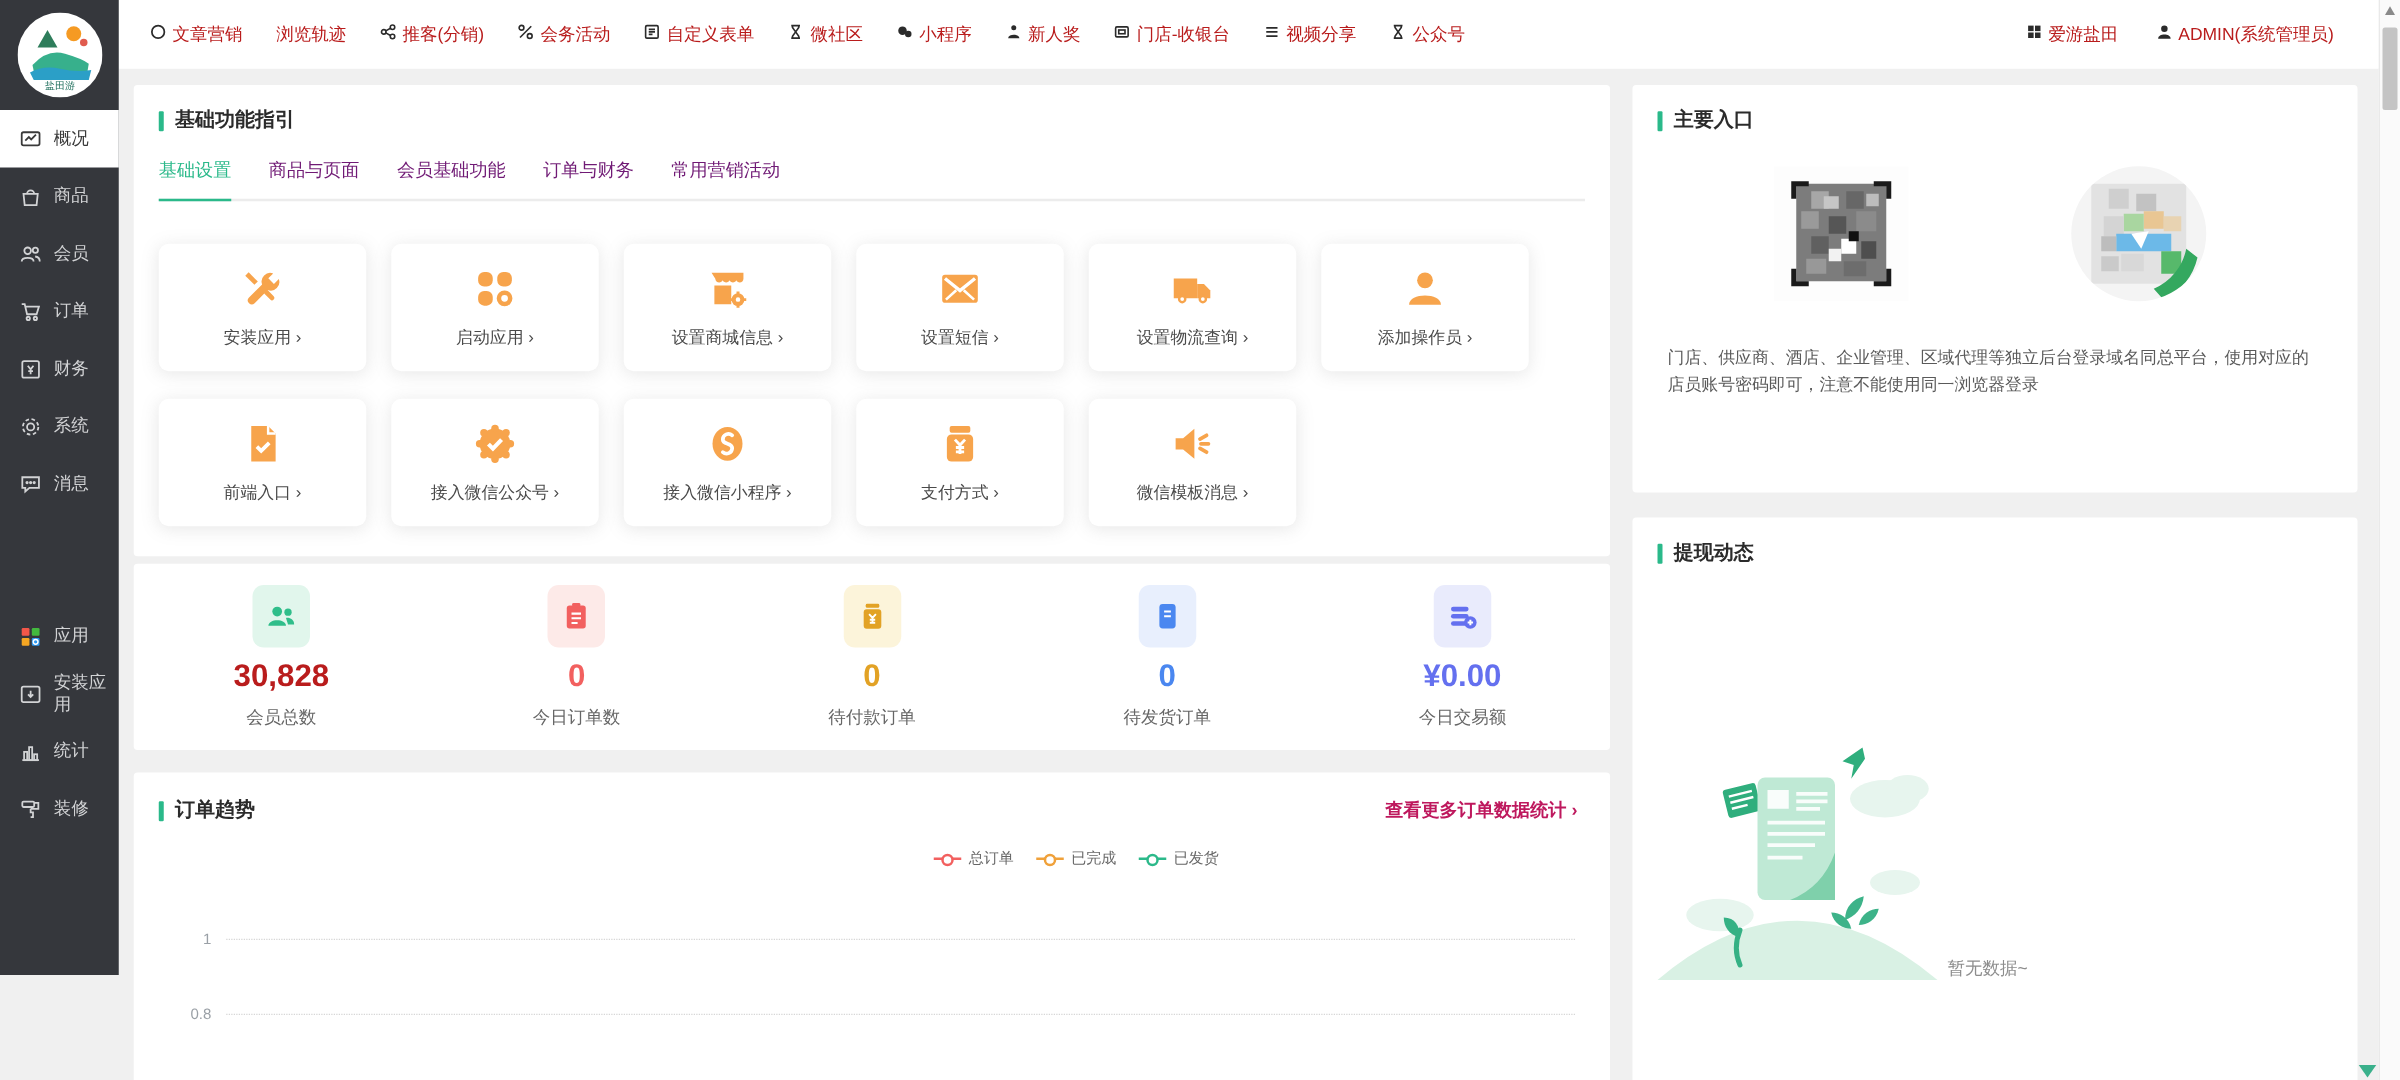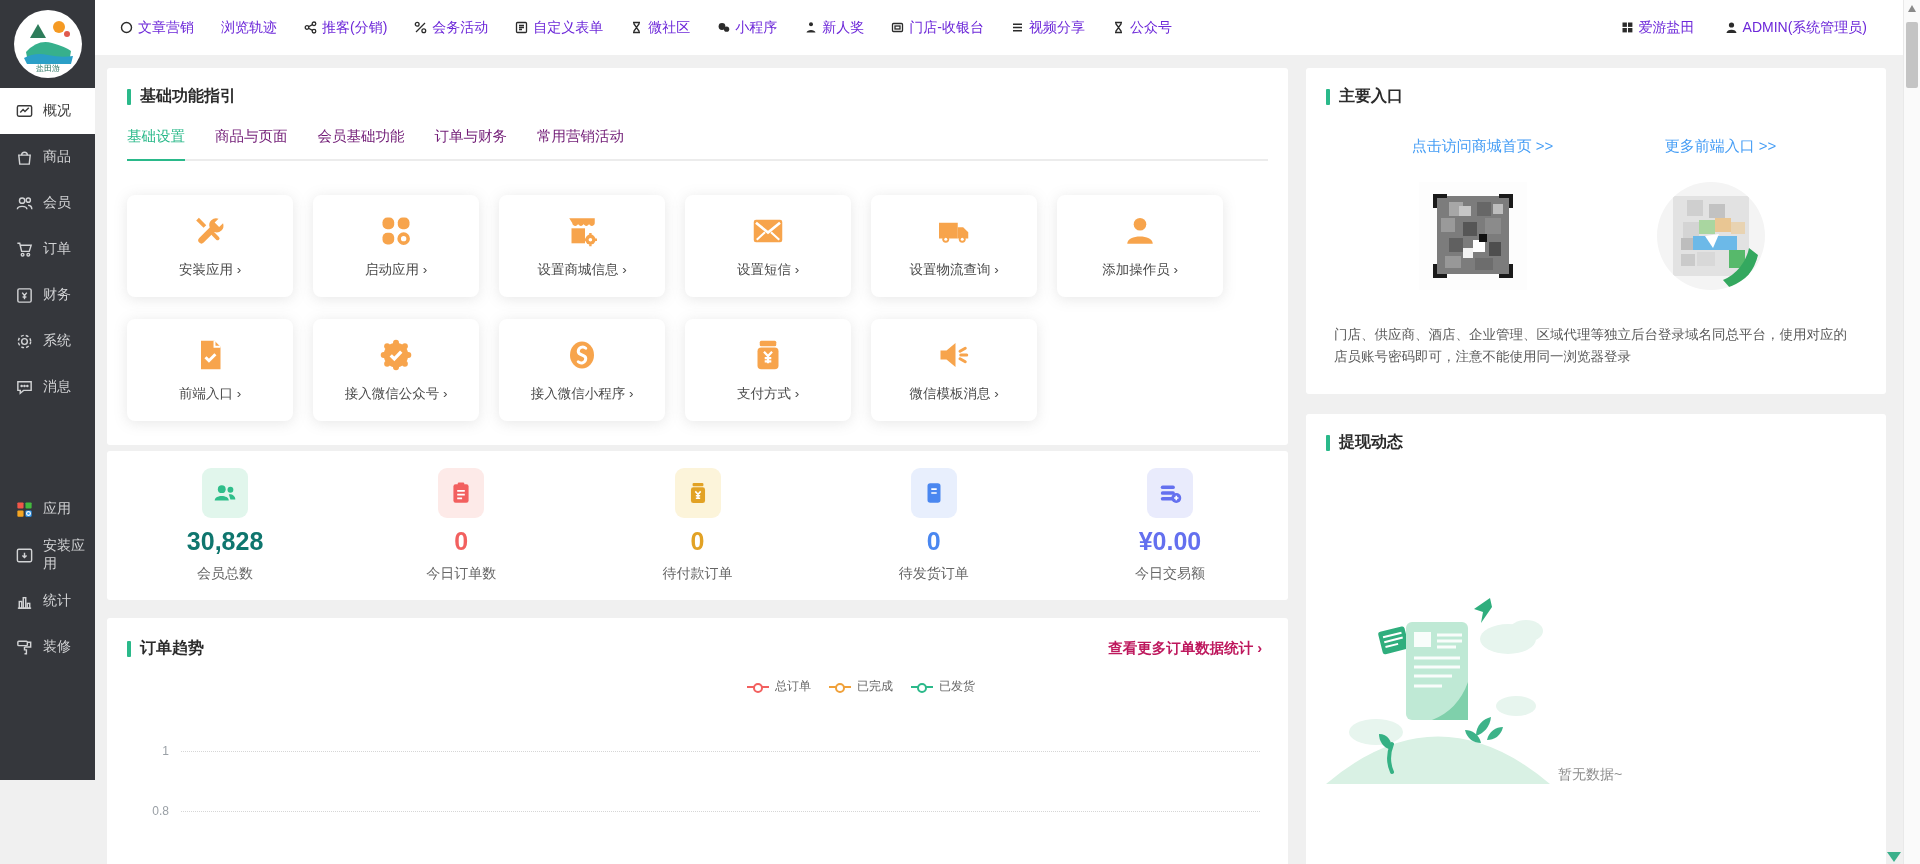--- a/index.html
+++ b/index.html
@@ -12,21 +12,21 @@
   .side-item { height:46px; display:flex; align-items:center; gap:9px; padding-left:15px;
     color:#d2d3d5; font-size:14px; cursor:pointer; }
   .side-item svg { width:19px; height:19px; flex:none; }
   .side-item.active { background:#fff; color:#3a3a3a; }
   .side-gap { height:76px; }
 
   
   .topbar { position:absolute; left:95px; top:0; right:17px; height:55px; background:#fff;
     display:flex; align-items:center; padding:0 36px 0 25px; z-index:20; }
   .top-nav { display:flex; align-items:center; gap:27px; }
-  .tnav { display:flex; align-items:center; gap:5px; font-size:14px; color:#6d28d9; cursor:pointer; white-space:nowrap; }
+  .tnav { display:flex; align-items:flex-start; gap:5px; font-size:14px; color:#b91c1c; cursor:pointer; white-space:nowrap; }
   .tnav svg { width:13px; height:13px; }
   .top-right { margin-left:auto; display:flex; align-items:center; gap:30px; }
   .top-right .tnav { font-size:14px; }
 
   
   .scrollbar { position:absolute; right:0; top:0; width:17px; height:864px; background:#fafafa;
     border-left:1px solid #e9e9e9; z-index:40; }
   .sb-up { position:absolute; top:5px; left:4px; width:0; height:0;
     border-left:4.5px solid transparent; border-right:4.5px solid transparent; border-bottom:7px solid #8a8a8a; }
   .sb-thumb { position:absolute; top:22px; left:2px; width:12px; height:66px; background:#c4c4c4; border-radius:2px; }
@@ -56,21 +56,21 @@
   .gcard svg { width:36px; height:36px; }
   .glabel { font-size:13.5px; color:#4a4a4a; }
 
   
   .stats-panel { height:149px; display:flex; align-items:center; padding:10px 0; }
   .stat { flex:1; display:flex; flex-direction:column; align-items:center; gap:9px; }
   .stat-ic { width:46px; height:50px; border-radius:9px; display:flex; align-items:center; justify-content:center; }
   .stat-ic svg { width:26px; height:26px; }
   .stat-value { font-size:25px; font-weight:bold; }
   .stat-label { font-size:14px; color:#666; }
-  .s0 .stat-ic{background:#e1f6ec;} .s0 .stat-value{color:#0f766e;}
+  .s0 .stat-ic{background:#e1f6ec;} .s0 .stat-value{color:#b91c1c;}
   .s1 .stat-ic{background:#fdeae8;} .s1 .stat-value{color:#f2605f;}
   .s2 .stat-ic{background:#fcf4da;} .s2 .stat-value{color:#e2a225;}
   .s3 .stat-ic{background:#e8effd;} .s3 .stat-value{color:#4a87f0;}
   .s4 .stat-ic{background:#e9ebfc;} .s4 .stat-value{color:#6470ef;}
 
   
   .trend-panel { height:400px; margin-top:18px; padding:20px 26px 0 20px; position:relative; }
   .trend-head { display:flex; align-items:center; }
   .more-link { margin-left:auto; color:#be185d; font-size:14.5px; font-weight:bold; cursor:pointer; }
   .legend { position:absolute; left:640px; top:60px; display:flex; align-items:center; gap:18px; }
@@ -514,24 +514,20 @@
       </div>
     </section>
   </div>
 
   <div class="col-right">
 
     <section class="panel entry-panel">
       <div class="panel-title">
         <span class="tbar"></span>
         <span>主要入口</span>
-      </div>
-      <div class="entry-links">
-        <span class="elink">点击访问商城首页 &gt;&gt;</span>
-        <span class="elink">更多前端入口 &gt;&gt;</span>
       </div>
       <div class="qr-row">
         <svg width="108" height="108" viewBox="0 0 108 108">
           <rect width="108" height="108" fill="#fdfdfd"></rect>
           <g fill="#8e8e8e">
             <rect x="18" y="14" width="72" height="78" fill="#7c7c7c"></rect>
             <rect x="30" y="20" width="14" height="14" fill="#a7a7a7"></rect>
               <rect x="58" y="20" width="14" height="14" fill="#676767"></rect>
             <rect x="22" y="36" width="14" height="14" fill="#9a9a9a"></rect>
               <rect x="44" y="40" width="14" height="14" fill="#565656"></rect>

